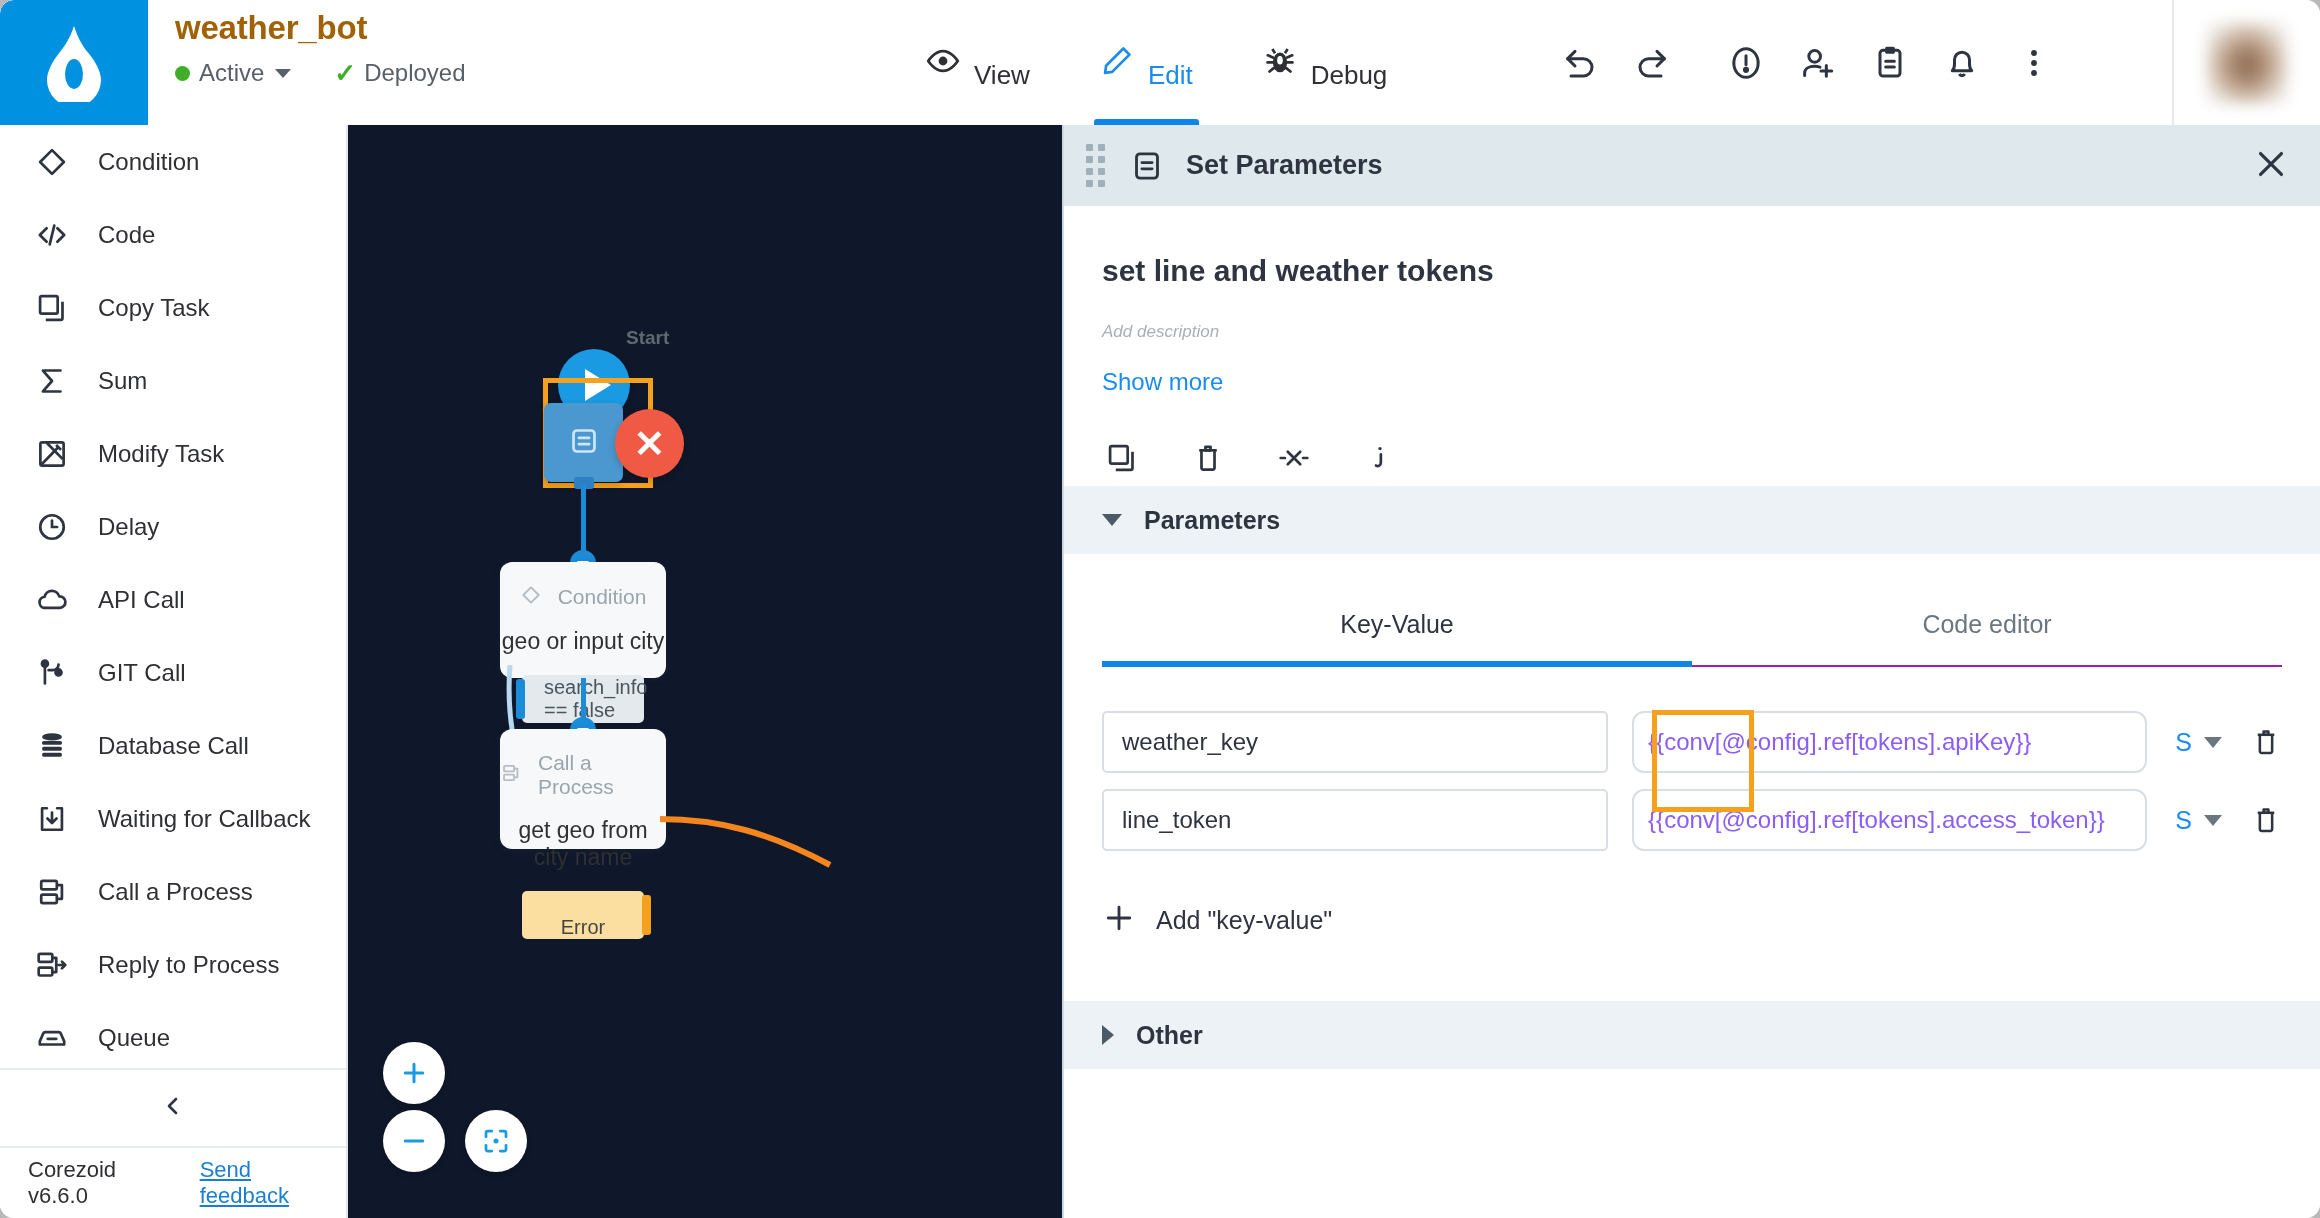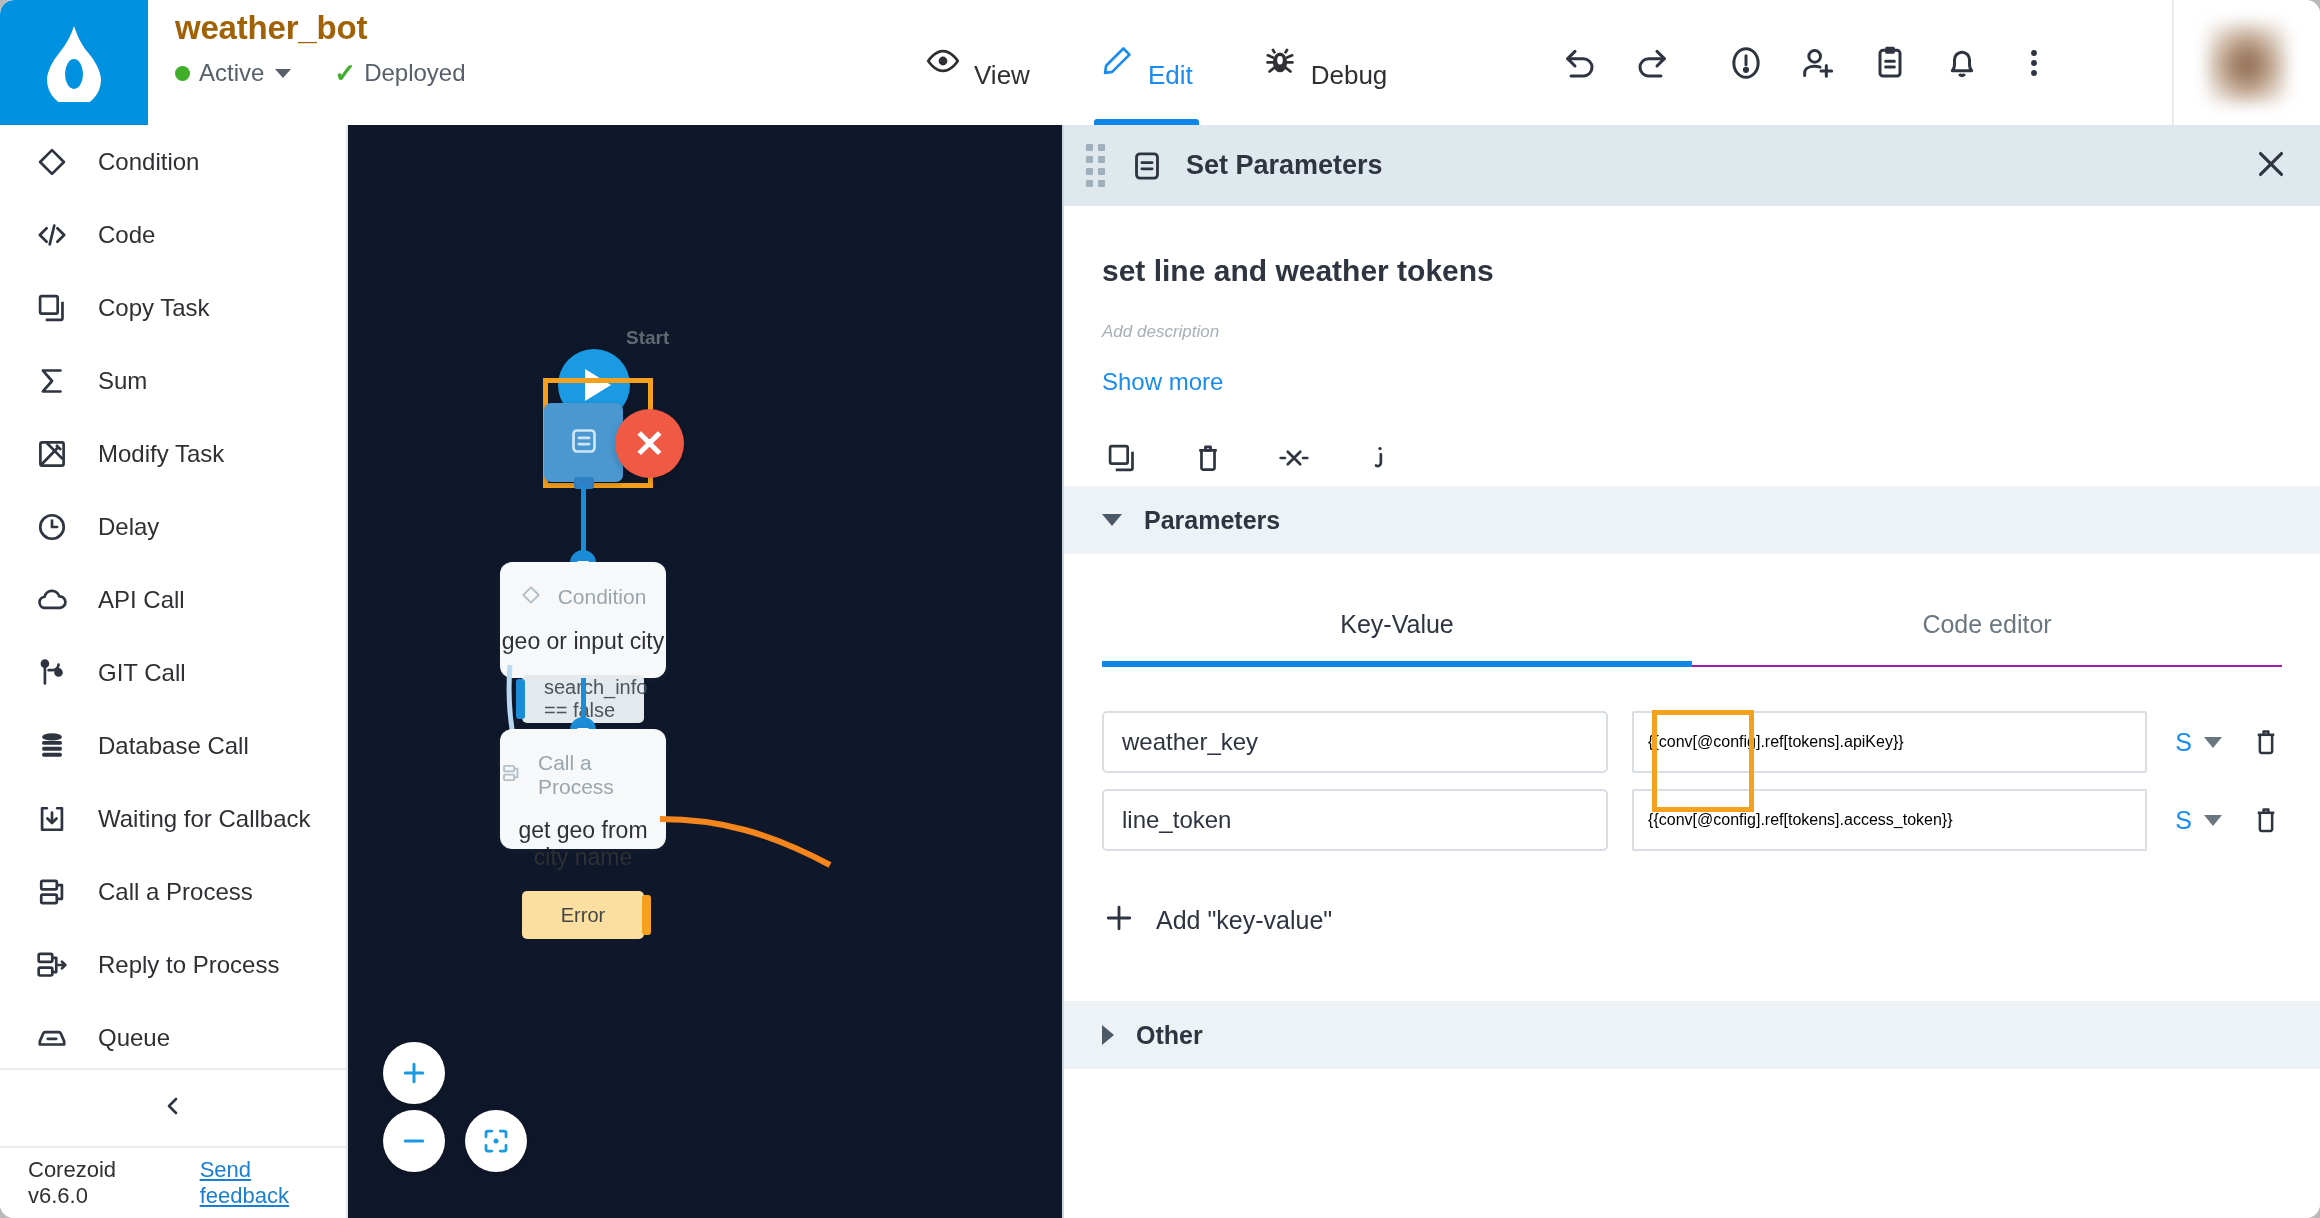--- a/index.html
+++ b/index.html
@@ -74,21 +74,21 @@
               display:flex;align-items:center;justify-content:center;color:#fff;font-size:38px;font-weight:bold;line-height:38px;}
   .orange-link{position:absolute;height:6px;background:#f5a11d;}
   .blue-stub{position:absolute;background:#2e7fc4;border-radius:3px;}
 
   .proc-card{position:absolute;background:#f7f8f9;border-radius:12px;box-shadow:0 2px 7px rgba(60,80,95,.17);}
   .proc-head{display:flex;align-items:center;justify-content:center;gap:16px;padding-top:22px;}
   .proc-head-label{font-size:21px;color:#9aa6ae;}
   .proc-title{text-align:center;font-size:23px;color:#2e3033;margin-top:18px;}
   .proc-chip{margin:20px 22px 0 22px;height:48px;border-radius:5px;background:#e3e9ec;display:flex;align-items:center;
              padding-left:22px;font-size:20px;color:#4a555d;position:relative;}
-  .proc-chip.err{background:#fbdfa0;justify-content:center;padding-left:0;color:#454545;}
+  .proc-chip.err{background:#fbdfa0;justify-content:center;padding-left:0;color:#454545;align-items:flex-end;}
   .chip-tab{position:absolute;left:-6px;top:4px;width:9px;height:40px;border-radius:3px;background:#1a8cd8;}
   .chip-tab.right{left:auto;right:-7px;background:#f5a11d;}
 
   .zoom-btn{position:absolute;width:62px;height:62px;border-radius:50%;background:#fff;box-shadow:0 2px 6px rgba(0,0,0,.18);
             display:flex;align-items:center;justify-content:center;cursor:pointer;color:#1a9ae3;}
 
   
   #panel{position:absolute;left:1062px;top:125px;width:1258px;height:1093px;background:#fff;border-radius:0 0 14px 0;
          border-left:2px solid #cfd8de;}
   #panel-header{position:relative;height:81px;background:#dfe8ed;display:flex;align-items:center;}
@@ -113,21 +113,21 @@
 
   #tabs{display:flex;margin:0 38px;border-bottom:2px solid #a21caf;position:relative;}
   .tab{flex:1;text-align:center;font-size:25px;color:#6b7780;padding:56px 0 26px 0;cursor:pointer;}
   .tab.active{color:#2e3440;}
   #tab-underline{position:absolute;bottom:-2px;left:0;width:50%;height:6px;background:#0e86e8;}
 
   #kv-rows{padding:44px 38px 0 38px;}
   .kv-row{display:flex;align-items:center;gap:0;margin-bottom:16px;}
   .kv-key{width:530px;height:62px;border:2px solid #d8dee3;border-radius:5px;font-size:24px;color:#2e3440;
           padding:0 18px;outline:none;font-family:"Liberation Sans",sans-serif;background:#fff;}
-  .kv-val{width:540px;height:62px;border:2px solid #d8dee3;border-radius:2px;font-size:16px;color:#000000;
+  .kv-val{width:540px;height:62px;border:2px solid #d8dee3;border-radius:12px;font-size:24px;color:#8b5cf6;
           padding:0 14px;outline:none;font-family:"Liberation Sans",sans-serif;background:#fff;margin-left:24px;}
   .kv-type{margin-left:28px;display:flex;align-items:center;gap:12px;cursor:pointer;}
   .kv-type-s{font-size:25px;color:#1a8cf0;}
   .kv-type-caret{width:0;height:0;border-left:9px solid transparent;border-right:9px solid transparent;border-top:11px solid #6b7780;}
   .kv-del{margin-left:28px;cursor:pointer;display:flex;align-items:center;}
 
   #kv-highlight{position:absolute;border:5px solid #f5a11d;pointer-events:none;}
 
   #add-kv{display:flex;align-items:center;gap:20px;padding:34px 38px 0 38px;cursor:pointer;}
   #add-kv-label{font-size:25px;color:#2e3440;}

